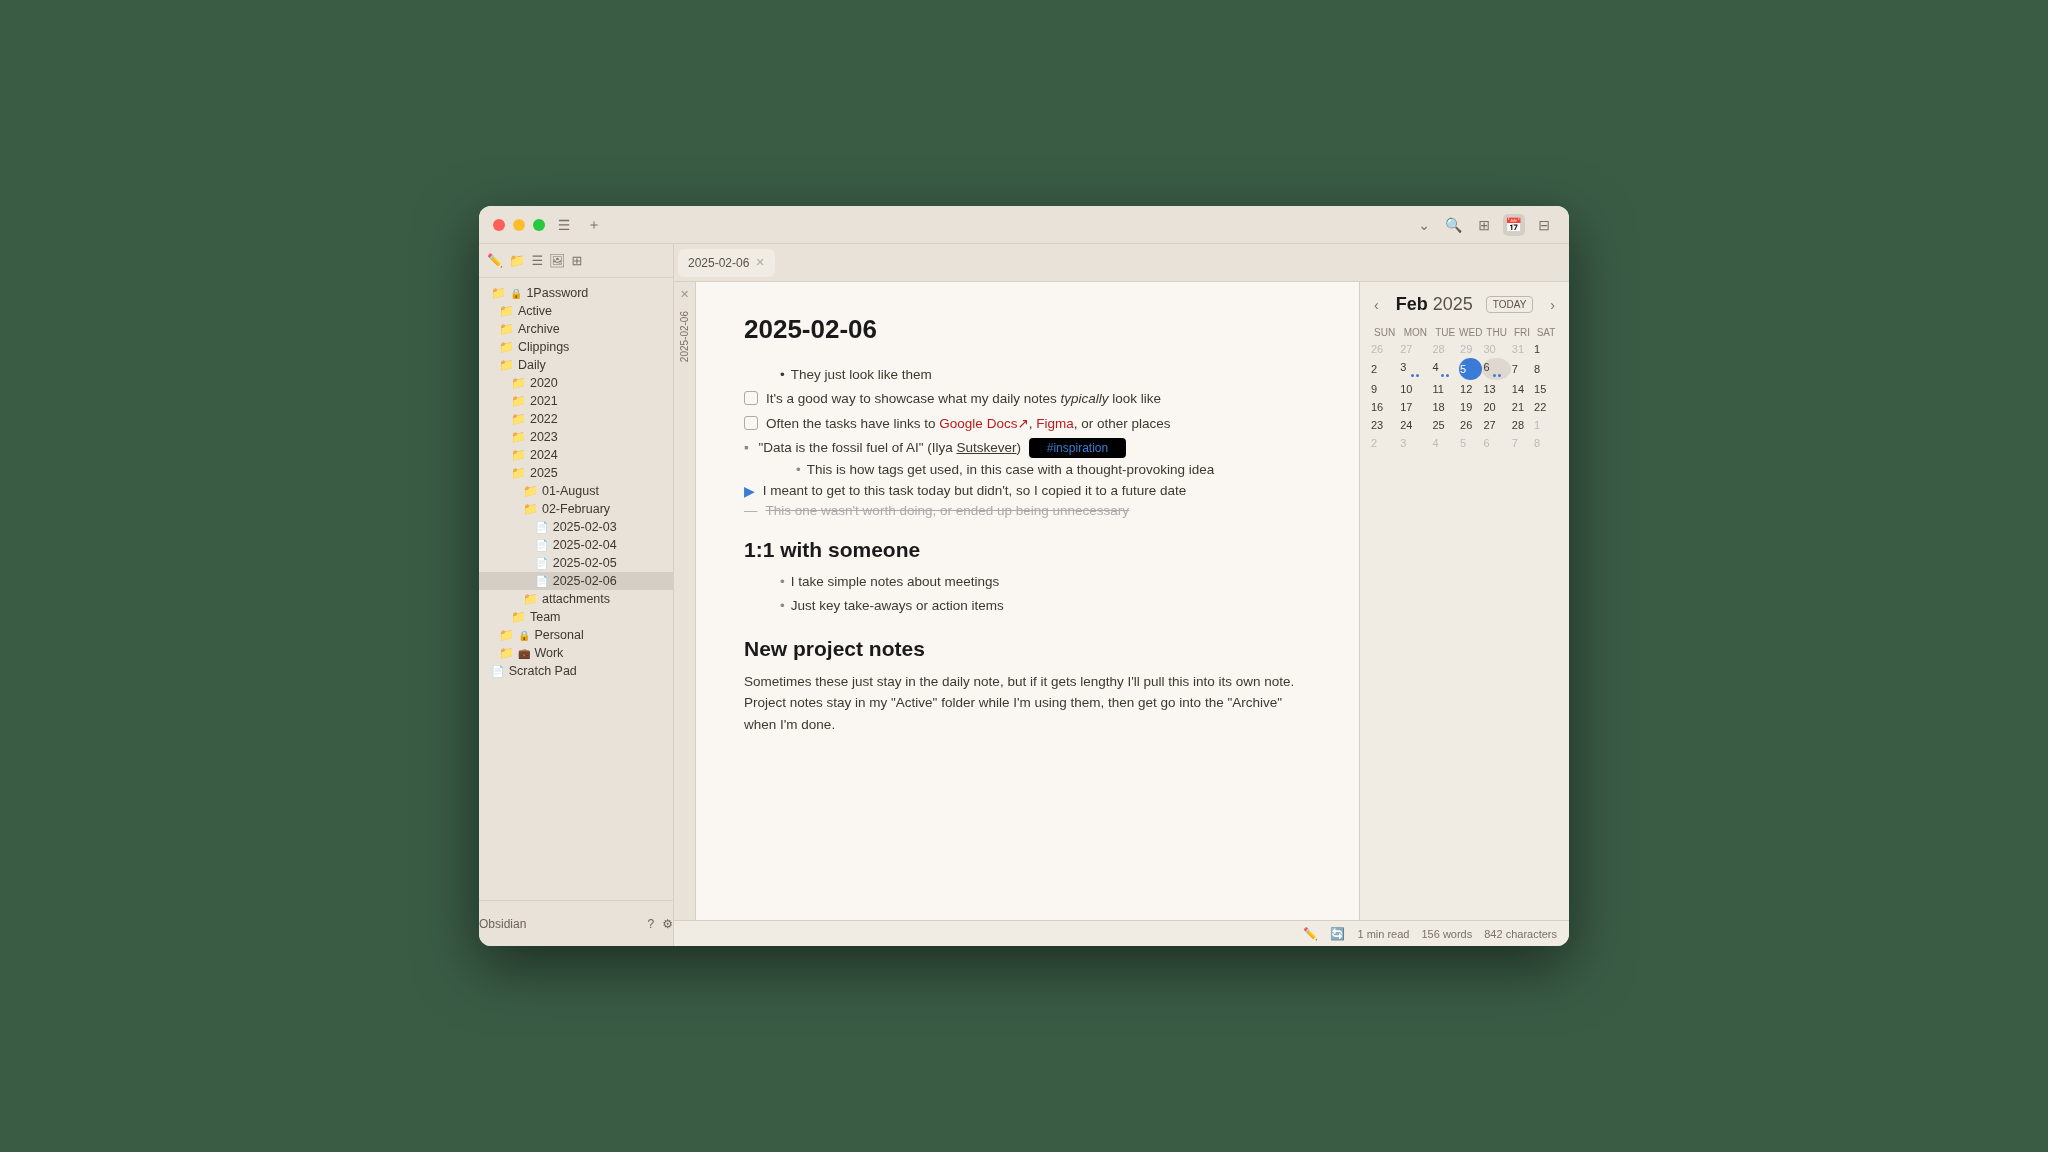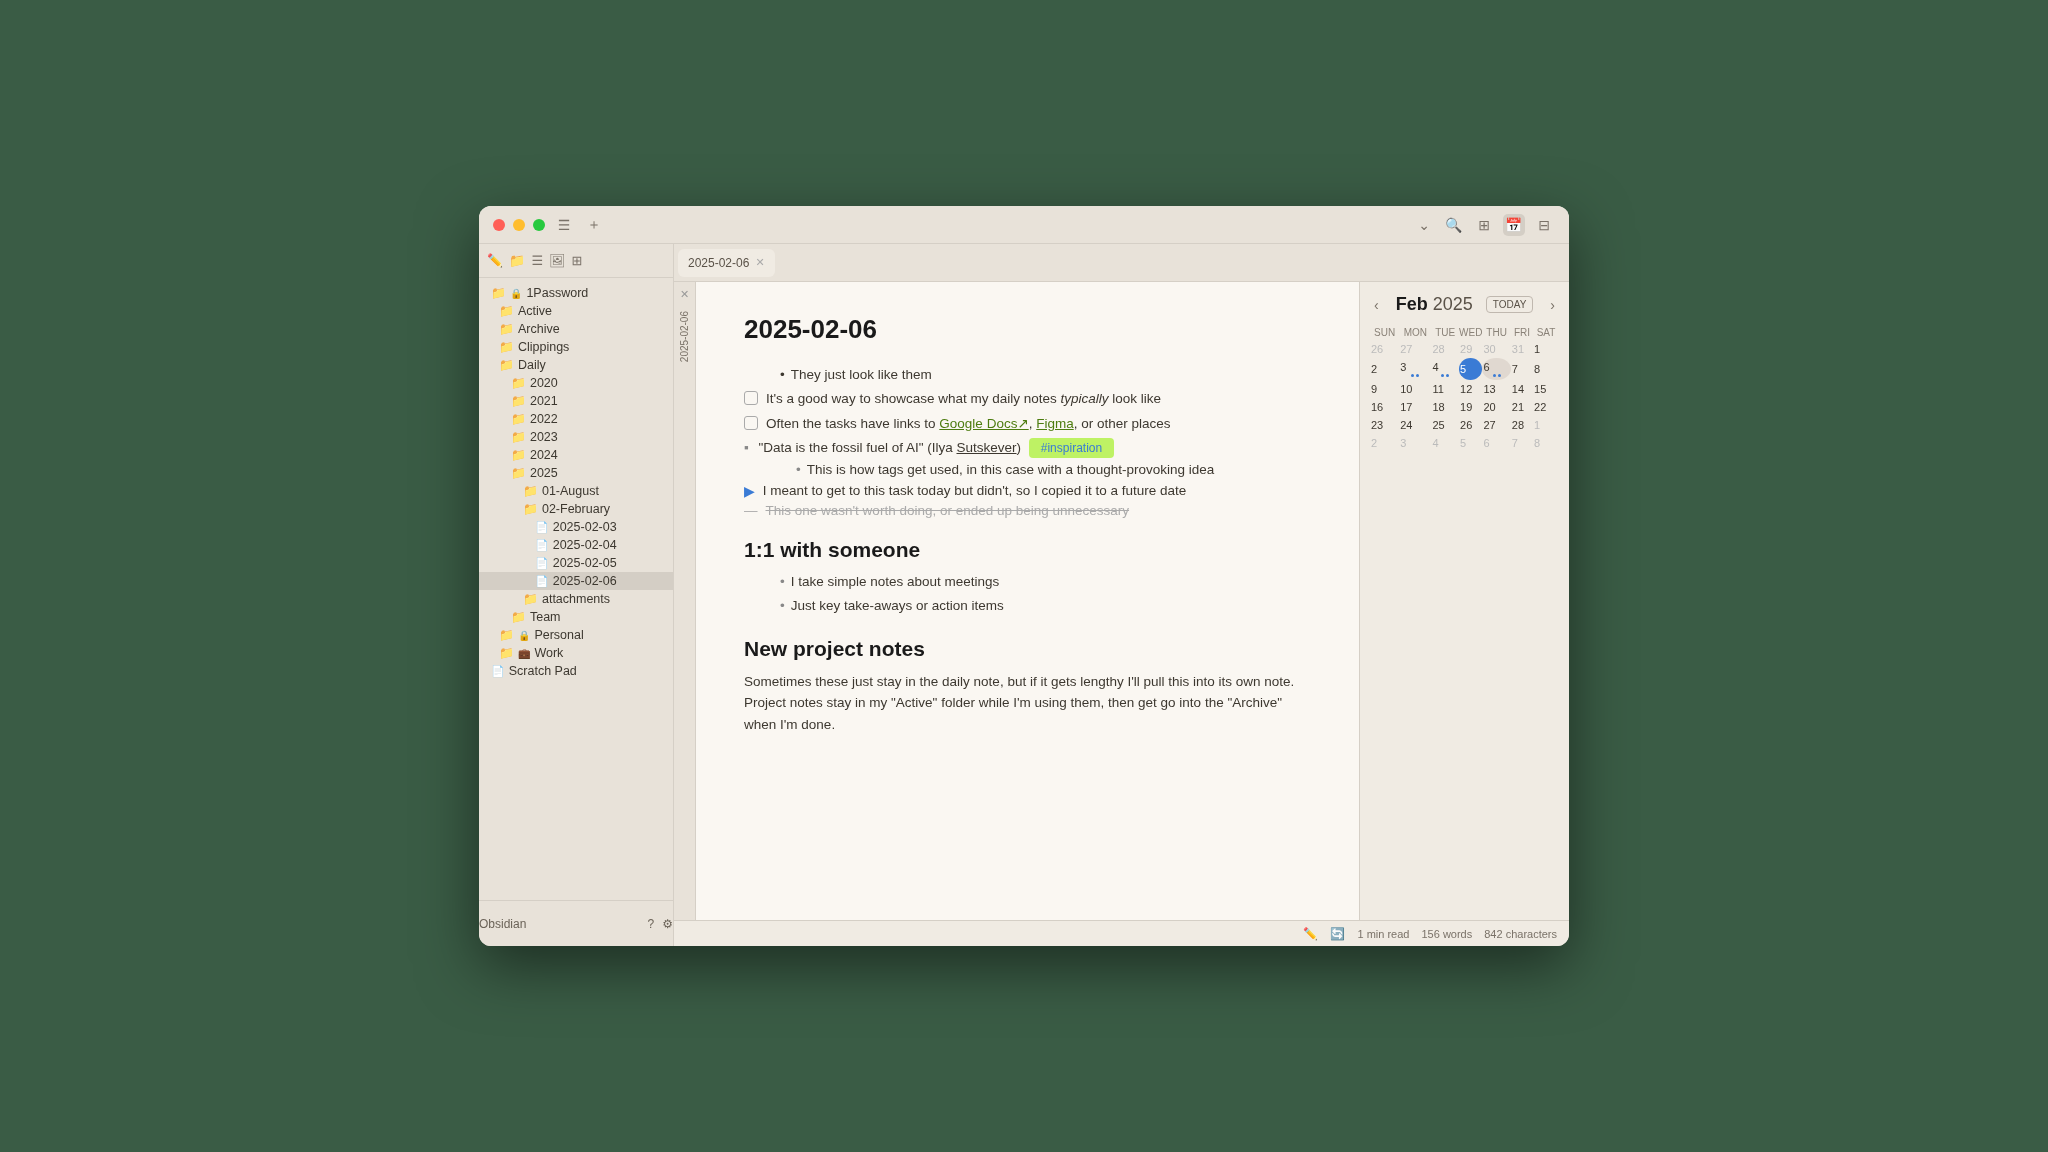--- a/index.html
+++ b/index.html
@@ -194,28 +194,28 @@
       border-radius: 3px; flex-shrink: 0; margin-top: 2px;
     }
     .note-text {
       font-size: 13.5px;
       color: #3d3830;
       margin-bottom: 4px;
       line-height: 1.5;
     }
     .tag {
       display: inline-block;
-      background: #bef264;
+      background: #000000;
       color: #3a7bd5;
       font-size: 12px;
-      padding: 1px 12px;
+      padding: 1px 18px;
       border-radius: 4px;
       margin-left: 4px;
     }
-    .link { color: #4d7c0f; text-decoration: underline; cursor: pointer; }
+    .link { color: #b91c1c; cursor: pointer; }
     .strikethrough { text-decoration: line-through; color: #aaa; }
     .forwarded-task {
       display: flex;
       align-items: flex-start;
       gap: 8px;
       font-size: 13.5px;
       color: #3d3830;
       margin-bottom: 4px;
     }
     .forward-arrow { color: #3a7bd5; font-size: 14px; }

